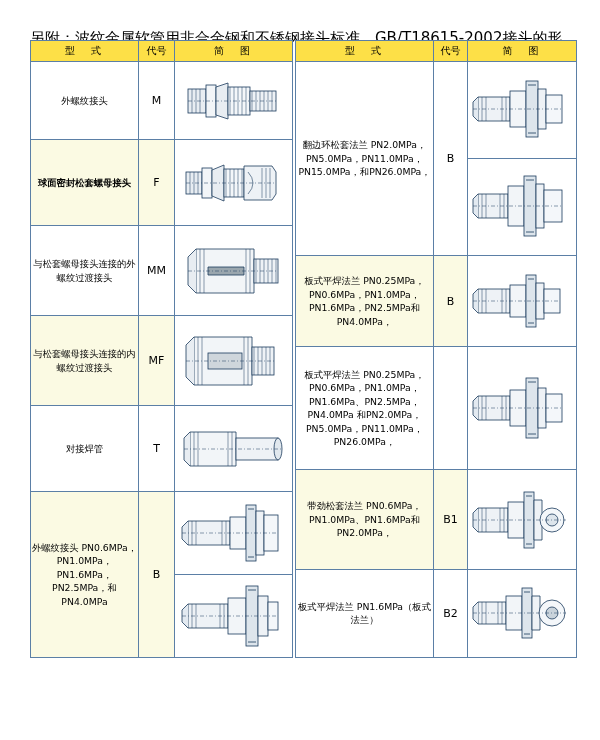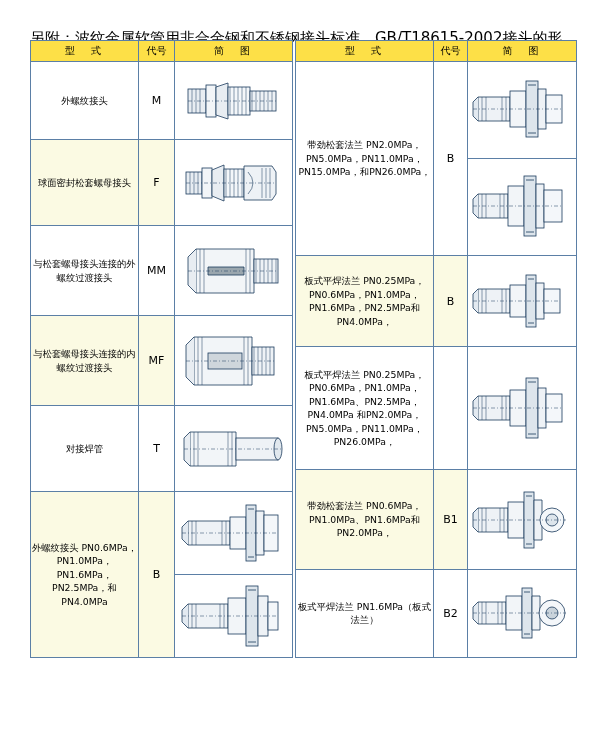--- a/index.html
+++ b/index.html
@@ -76,21 +76,21 @@
   .rowyellow { background: #fbfae3; }
   .rowwhite { background: #ffffff; margin-left: 13px; }
   .figbox {
     width: 100%;
     height: 100%;
     display: flex;
     align-items: center;
     justify-content: center;
   }
   svg { display: block; }
-  .bold { font-weight: normal; }
+  .bold { font-weight: bold; }
 </style>
 </head>
 <body>
 
 <div class="page">
 
   <div class="caption">另附：波纹金属软管用非合金钢和不锈钢接头标准，GB/T18615-2002接头的形式和代号。</div>
 
   <div class="tables">
 
@@ -325,21 +325,21 @@
       <thead>
         <tr>
           <th>型　式</th>
           <th class="nospace">代号</th>
           <th>简　图</th>
         </tr>
       </thead>
       <tbody>
 
         <tr class="rowwhite" style="height:88px">
-          <td class="txt" rowspan="2">带劲松套法兰 PN2.0MPa，PN5.0MPa，PN11.0MPa，PN15.0MPa，和PN26.0MPa，</td>
+          <td class="txt" rowspan="2">翻边环松套法兰 PN2.0MPa，PN5.0MPa，PN11.0MPa，PN15.0MPa，和PN26.0MPa，</td>
           <td class="code" rowspan="2">B</td>
           <td class="fig">
             <div class="figbox">
               <svg width="104" height="78" viewBox="0 0 104 78">
                 <g fill="none" stroke="#1a3a5c" stroke-width="0.8">
                   <path d="M8 26 L40 26 L40 50 L8 50 Z" fill="#eef2f6"></path>
                   <path d="M8 26 L3 31 L3 45 L8 50" fill="#e3eaf1"></path>
                   <rect x="40" y="20" width="16" height="36" fill="#f2f5f8"></rect>
                   <rect x="56" y="10" width="12" height="56" fill="#dde5ec"></rect>
                   <rect x="68" y="18" width="8" height="40" fill="#eef2f6"></rect>

